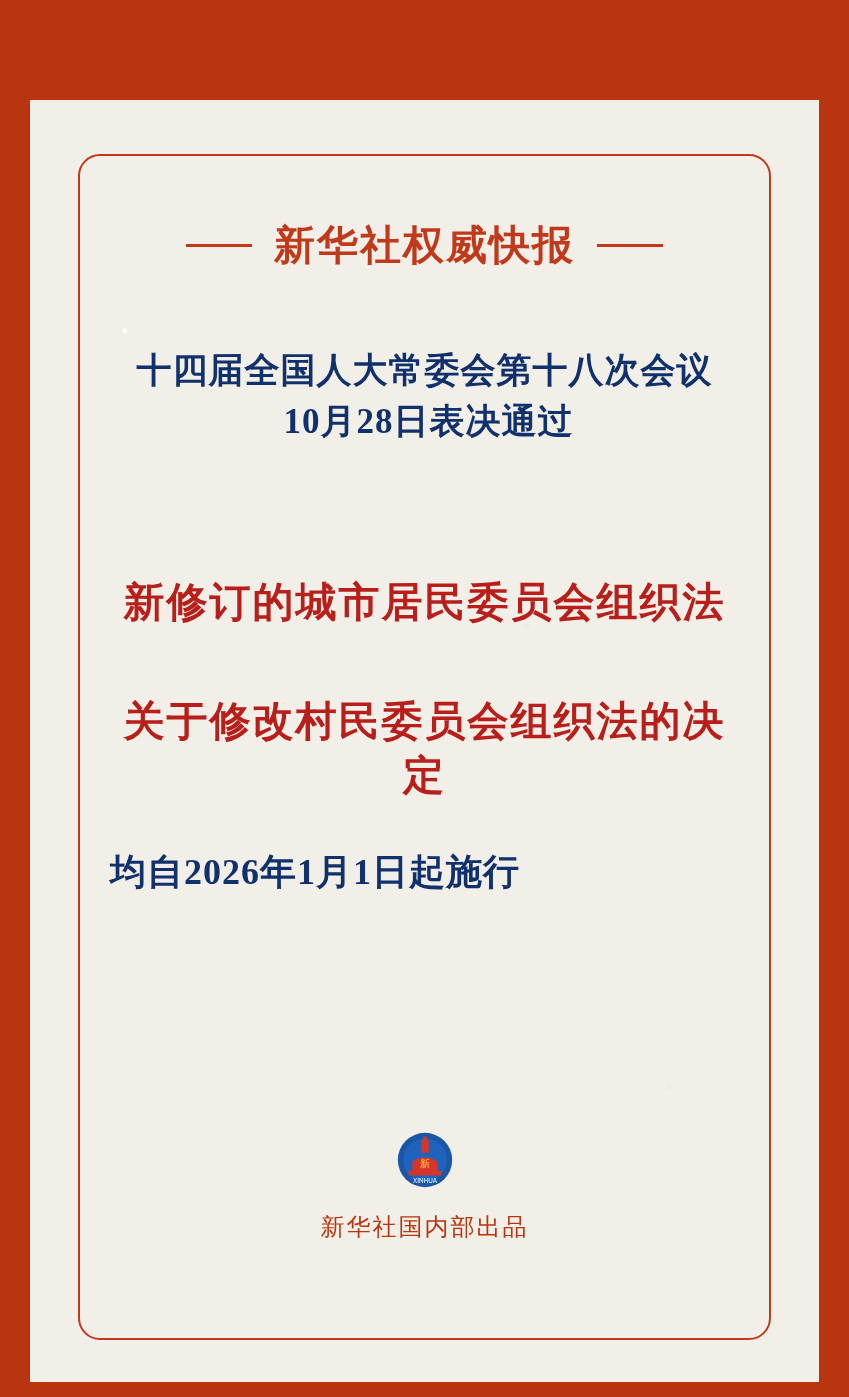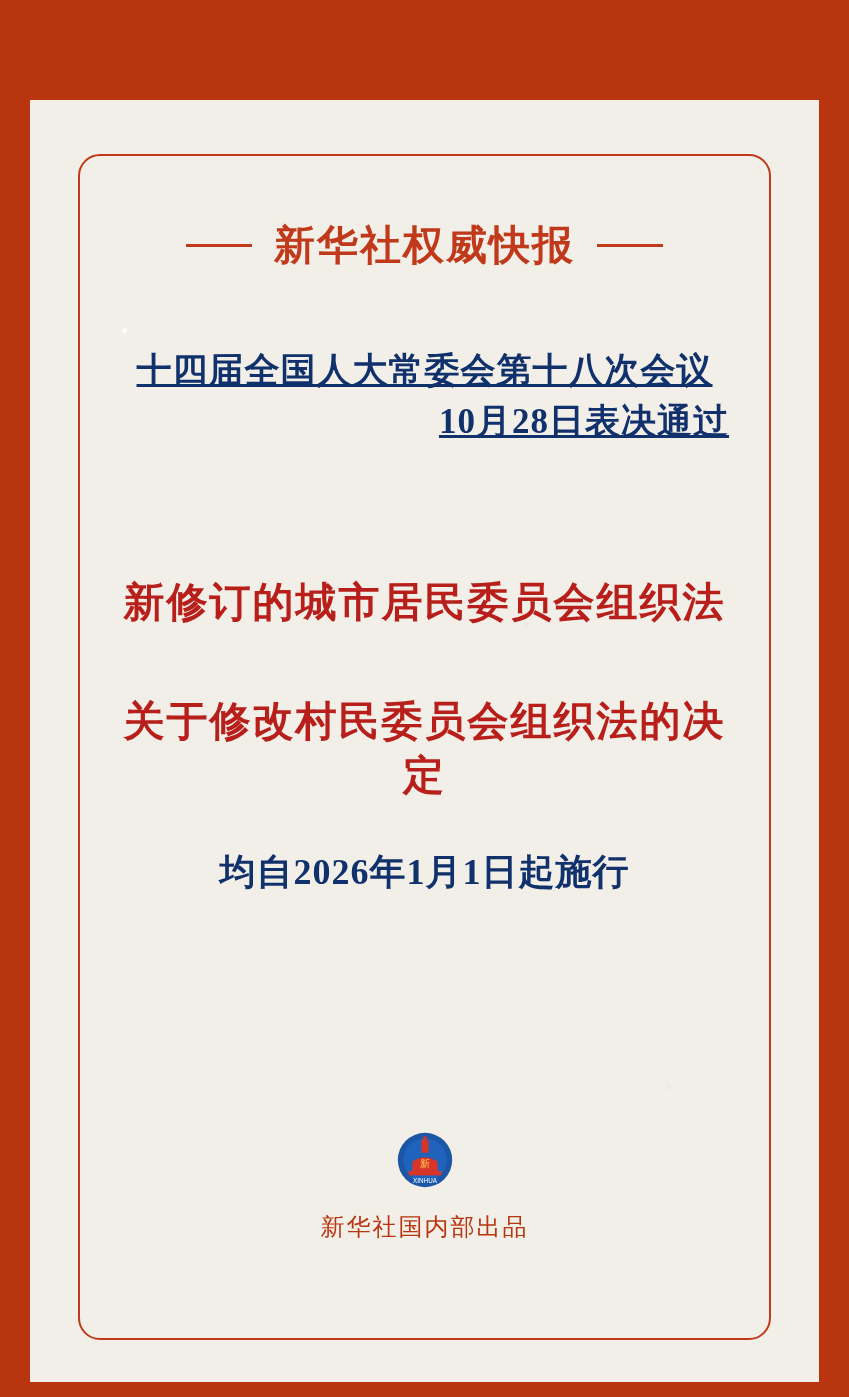--- a/index.html
+++ b/index.html
@@ -64,25 +64,24 @@
     position: absolute;
     left: 40px;
     right: 40px;
     top: 190px;
     text-align: center;
     color: #10316b;
     font-size: 35px;
     font-weight: bold;
     line-height: 1.45;
     letter-spacing: 1px;
-    text-decoration: underline;
   }
   .subhead .line2 {
     display: block;
-    text-align: right;
+    text-align: center;
     padding-left: 8px;
   }
   .headline-block {
     position: absolute;
     left: 30px;
     right: 30px;
     top: 420px;
     text-align: center;
   }
   .headline {
@@ -94,21 +93,20 @@
     margin-bottom: 66px;
   }
   .headline:last-child {
     margin-bottom: 0;
   }
   .effective {
     position: absolute;
     left: 30px;
     right: 30px;
     top: 692px;
-    text-align: center;
     color: #10316b;
     font-size: 36px;
     font-weight: bold;
     letter-spacing: 1px;
   }
   .footer {
     position: absolute;
     left: 0;
     right: 0;
     bottom: 95px;

